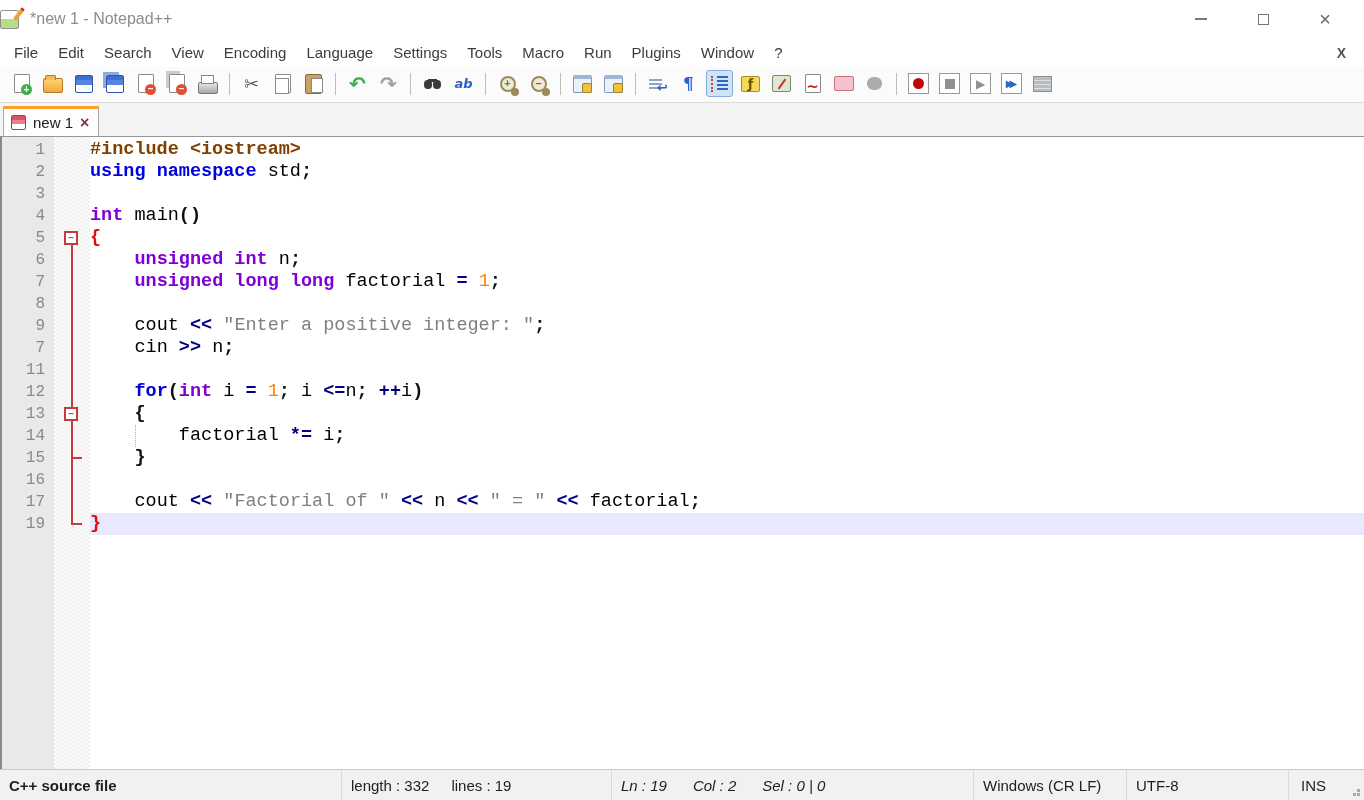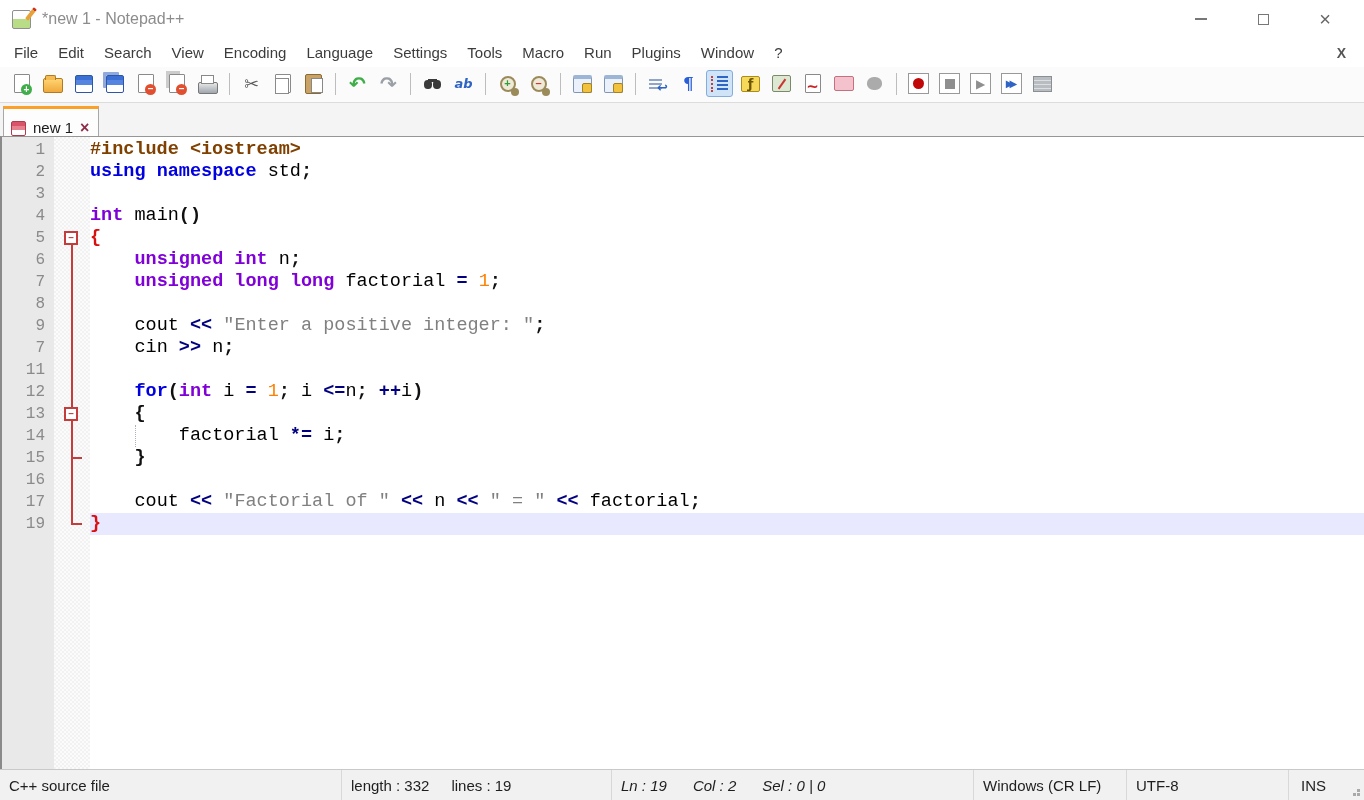--- a/index.html
+++ b/index.html
@@ -1,21 +1,21 @@
 <!DOCTYPE html>
 <html><head>
 <meta charset="utf-8">
 <style>
   * { margin:0; padding:0; box-sizing:border-box; }
   html,body { width:1364px; height:800px; background:#fff; overflow:hidden;
     font-family:"Liberation Sans","DejaVu Sans",sans-serif; }
   .app { width:1364px; height:800px; display:flex; flex-direction:column; background:#fff; }
 
   
-  .titlebar { height:38px; display:flex; align-items:center; padding-left:12px; background:#fff; }
+  .titlebar { height:38px; display:flex; align-items:center; background:#fff; }
   .np-icon { width:19px; height:19px; position:relative; border:1px solid #8f8f8f; border-radius:2px;
     background:linear-gradient(180deg,#fefefe 45%,#b9dd86 45%); flex:0 0 auto; }
   .np-icon::after { content:""; position:absolute; right:-3px; top:-4px; width:4px; height:14px;
     background:linear-gradient(#d03020 15%,#e8a23c 15%); transform:rotate(38deg); border-radius:1px; }
   .title-text { margin-left:11px; font-size:16px; color:#8c8c8c; }
   .win-controls { margin-left:auto; display:flex; align-items:center; padding-right:16px; }
   .wc { width:46px; height:30px; display:flex; align-items:center; justify-content:center; margin-left:16px; color:#777; }
   .wc-min i { width:12px; height:2px; background:#777; display:block; }
   .wc-max i { width:11px; height:11px; border:1px solid #777; display:block; }
   .wc-close { font-size:20px; font-weight:400; color:#666; line-height:1; }
@@ -89,21 +89,21 @@
   .i-macro-stop::after { content:""; position:absolute; width:10px; height:10px; background:#8f8f8f; }
   .i-macro-play::after { content:"▶"; position:absolute; color:#8f8f8f; font-size:12px; line-height:1; }
   .i-macro-run-multiple::after { content:"▶▶"; position:absolute; color:#2f63c4; font-size:10px; letter-spacing:-4px;
     line-height:1; padding-right:4px; }
   .i-macro-save::before { content:""; width:17px; height:14px; border:1px solid #8a8f94;
     background:repeating-linear-gradient(#b9bdc1 0 3px,#dde0e3 3px 4px); }
 
   
   .tabbar { height:33px; background:#f4f4f4; display:flex; align-items:flex-end; padding-left:3px; }
   .tab { height:30px; background:#fdfdfd; border:1px solid #a8a8a8; border-bottom:none;
-    border-top:3px solid #fca028; display:flex; align-items:flex-end; gap:7px; padding:0 9px 0 7px;
+    border-top:3px solid #fca028; display:flex; align-items:center; gap:7px; padding:0 9px 0 7px;
     font-size:15px; color:#1a1a1a; }
   .tab-save { width:15px; height:15px; border-radius:2px; position:relative;
     background:linear-gradient(#d9536b 0 4px,#e8808f 4px 8px,#fff 8px); border:1px solid #b03a50; }
   .tab-close { color:#8e2c4a; font-weight:900; font-size:16px; line-height:1; }
 
   
   .editor { flex:1; position:relative; background:#fff; border-top:1px solid #969696;
     border-left:2px solid #8a8a8a; overflow:hidden; padding-top:2px; }
   .strip-num { position:absolute; left:0; top:0; bottom:0; width:52px; background:#e9e9e9; }
   .strip-fold { position:absolute; left:52px; top:0; bottom:0; width:36px;
@@ -131,21 +131,21 @@
   .t-str { color:#808080; }
   .t-op { color:#000080; font-weight:bold; }
   .t-pun { color:#101010; font-weight:bold; }
   .t-mb { color:#da1010; font-weight:bold; }
   .t-d { color:#000; }
 
   
   .statusbar { height:31px; background:#f1f1f1; border-top:1px solid #c9c9c9; display:flex;
     align-items:center; font-size:15px; color:#1e1e1e; }
   .ss { height:100%; display:flex; align-items:center; padding-left:9px; border-right:1px solid #d8d8d8; }
-  .s1 { width:342px; }
+  .s1 { width:342px;font-weight:bold; }
   .s2 { width:270px; gap:22px; }
   .s3 { width:362px; gap:26px;font-style:italic; }
   .s4 { width:153px; }
   .s5 { width:162px; }
   .s6 { flex:1; border-right:none; position:relative; padding-left:12px; }
   .grip { position:absolute; right:4px; bottom:4px; width:3px; height:3px; background:#a9a9a9;
     box-shadow:-4px 0 0 #a9a9a9, 0 -4px 0 #a9a9a9; }
 </style>
 </head>
 <body>

